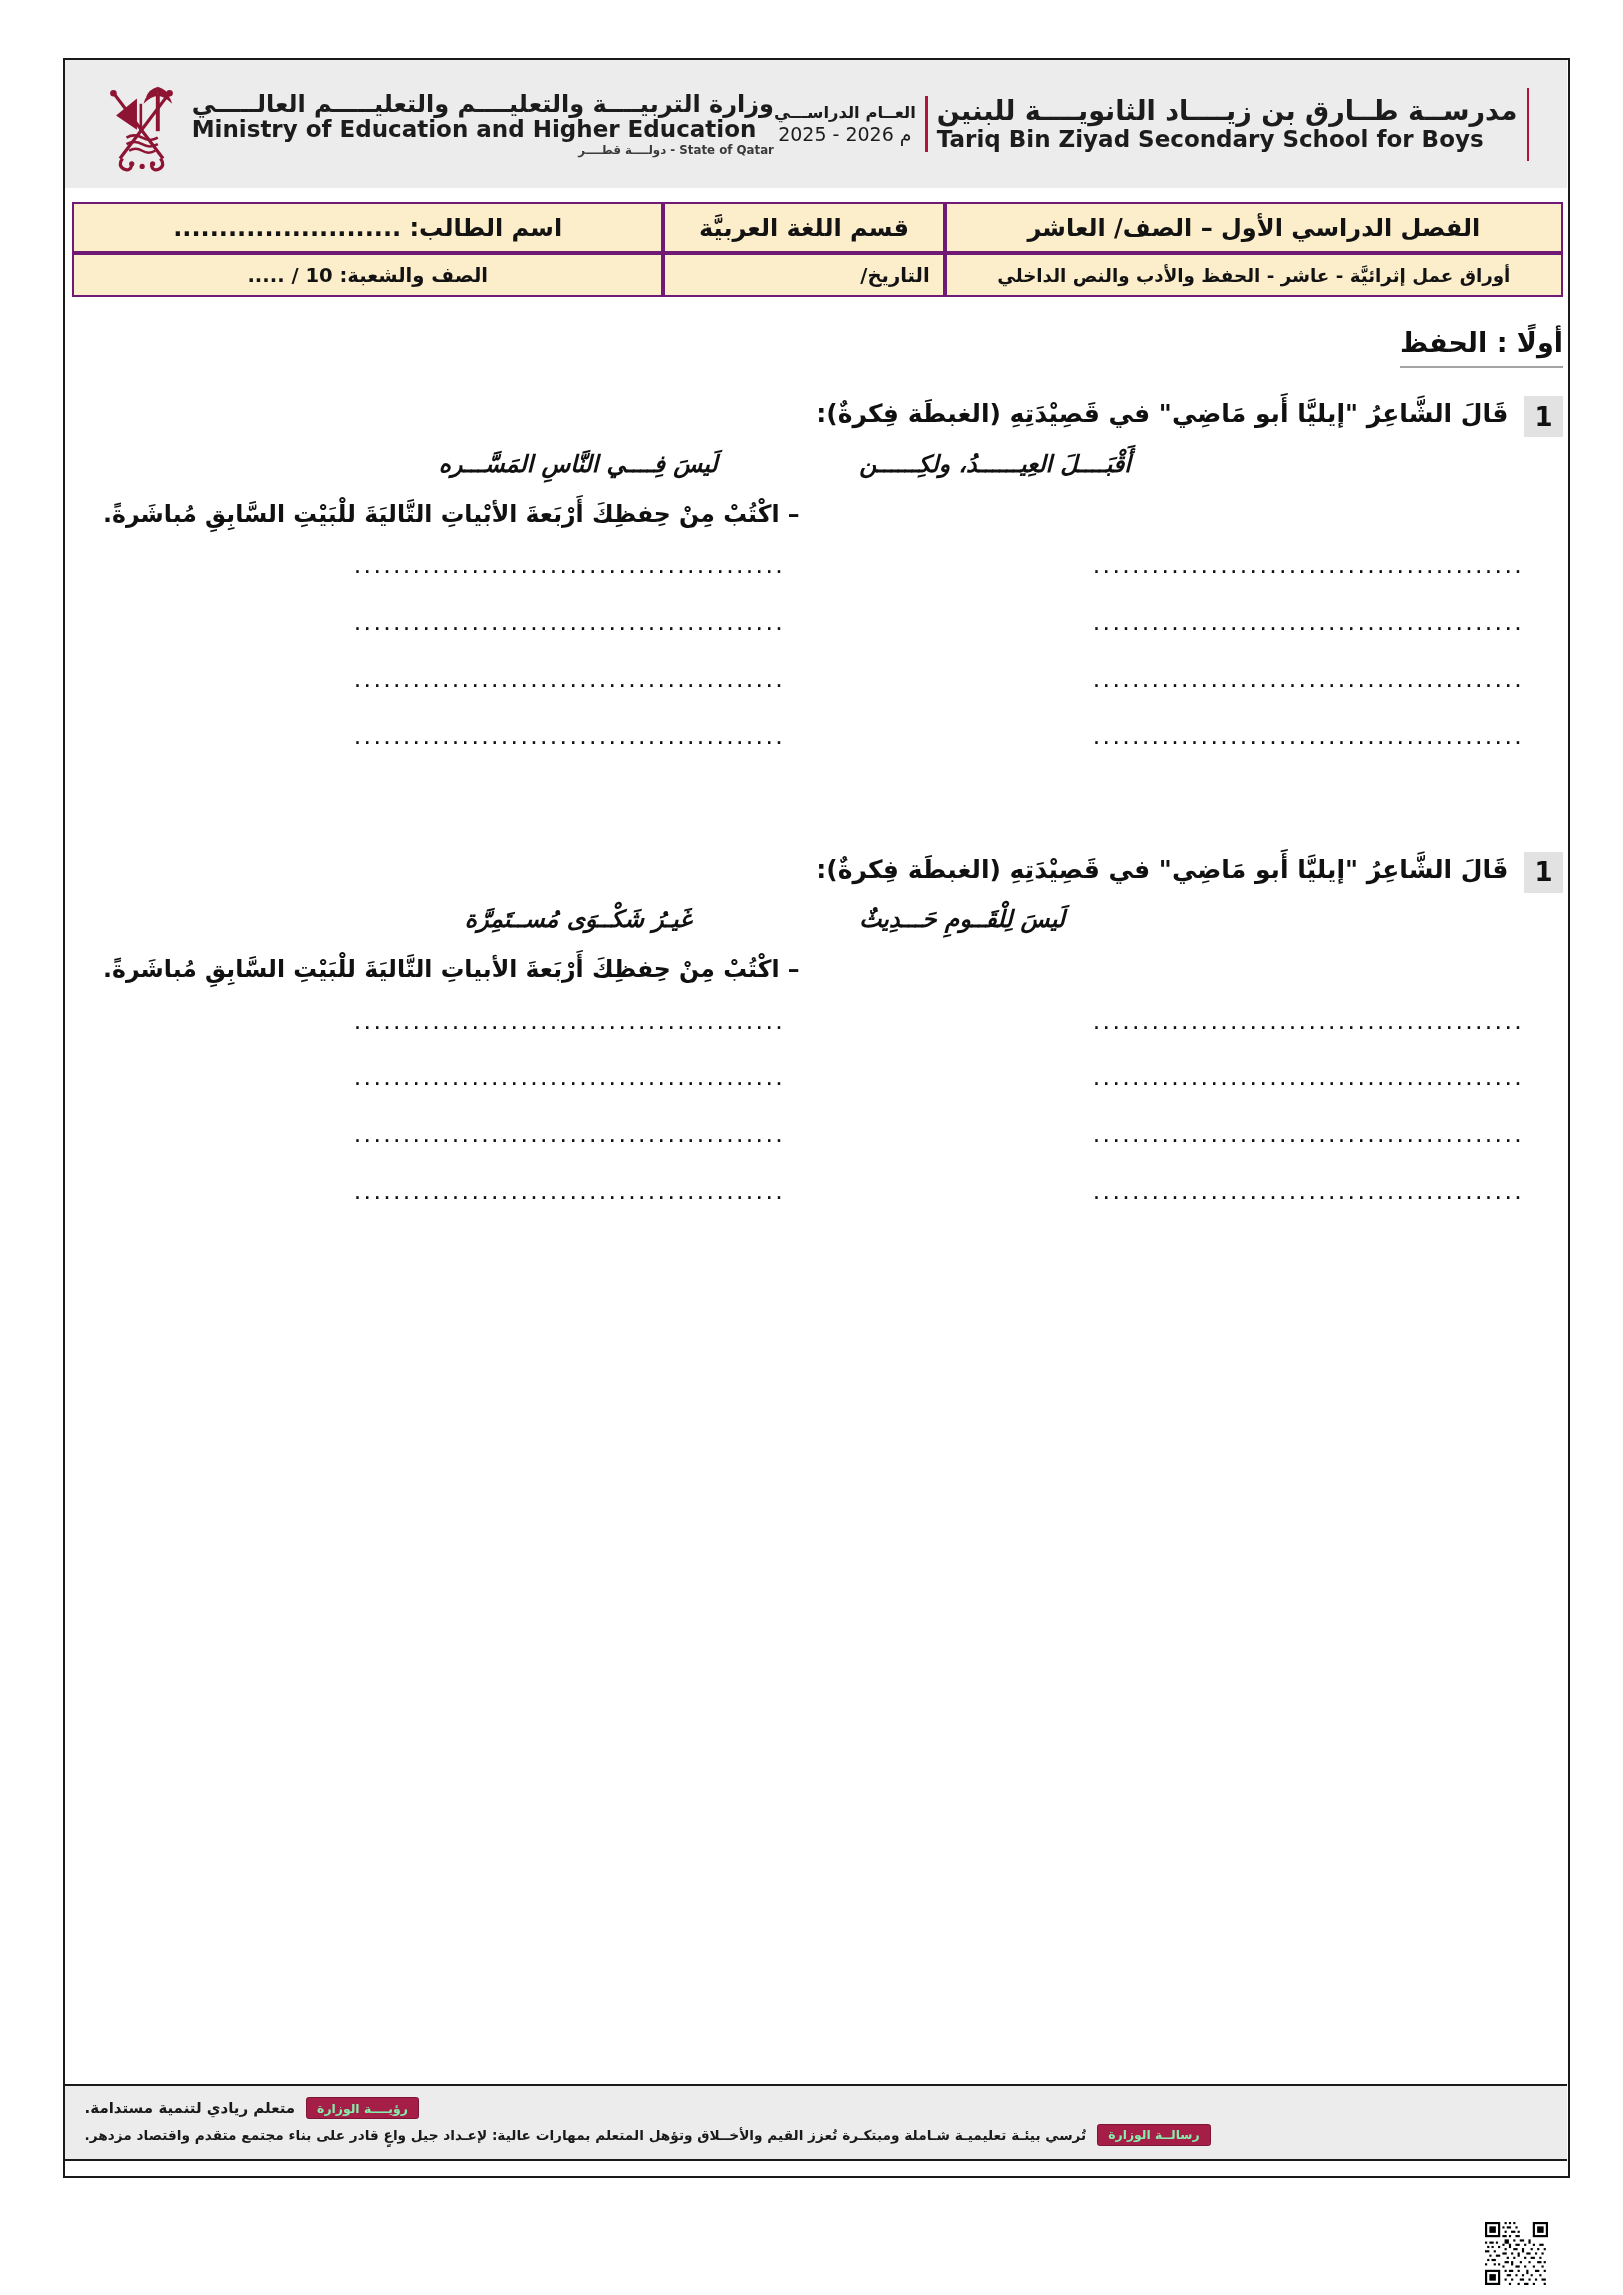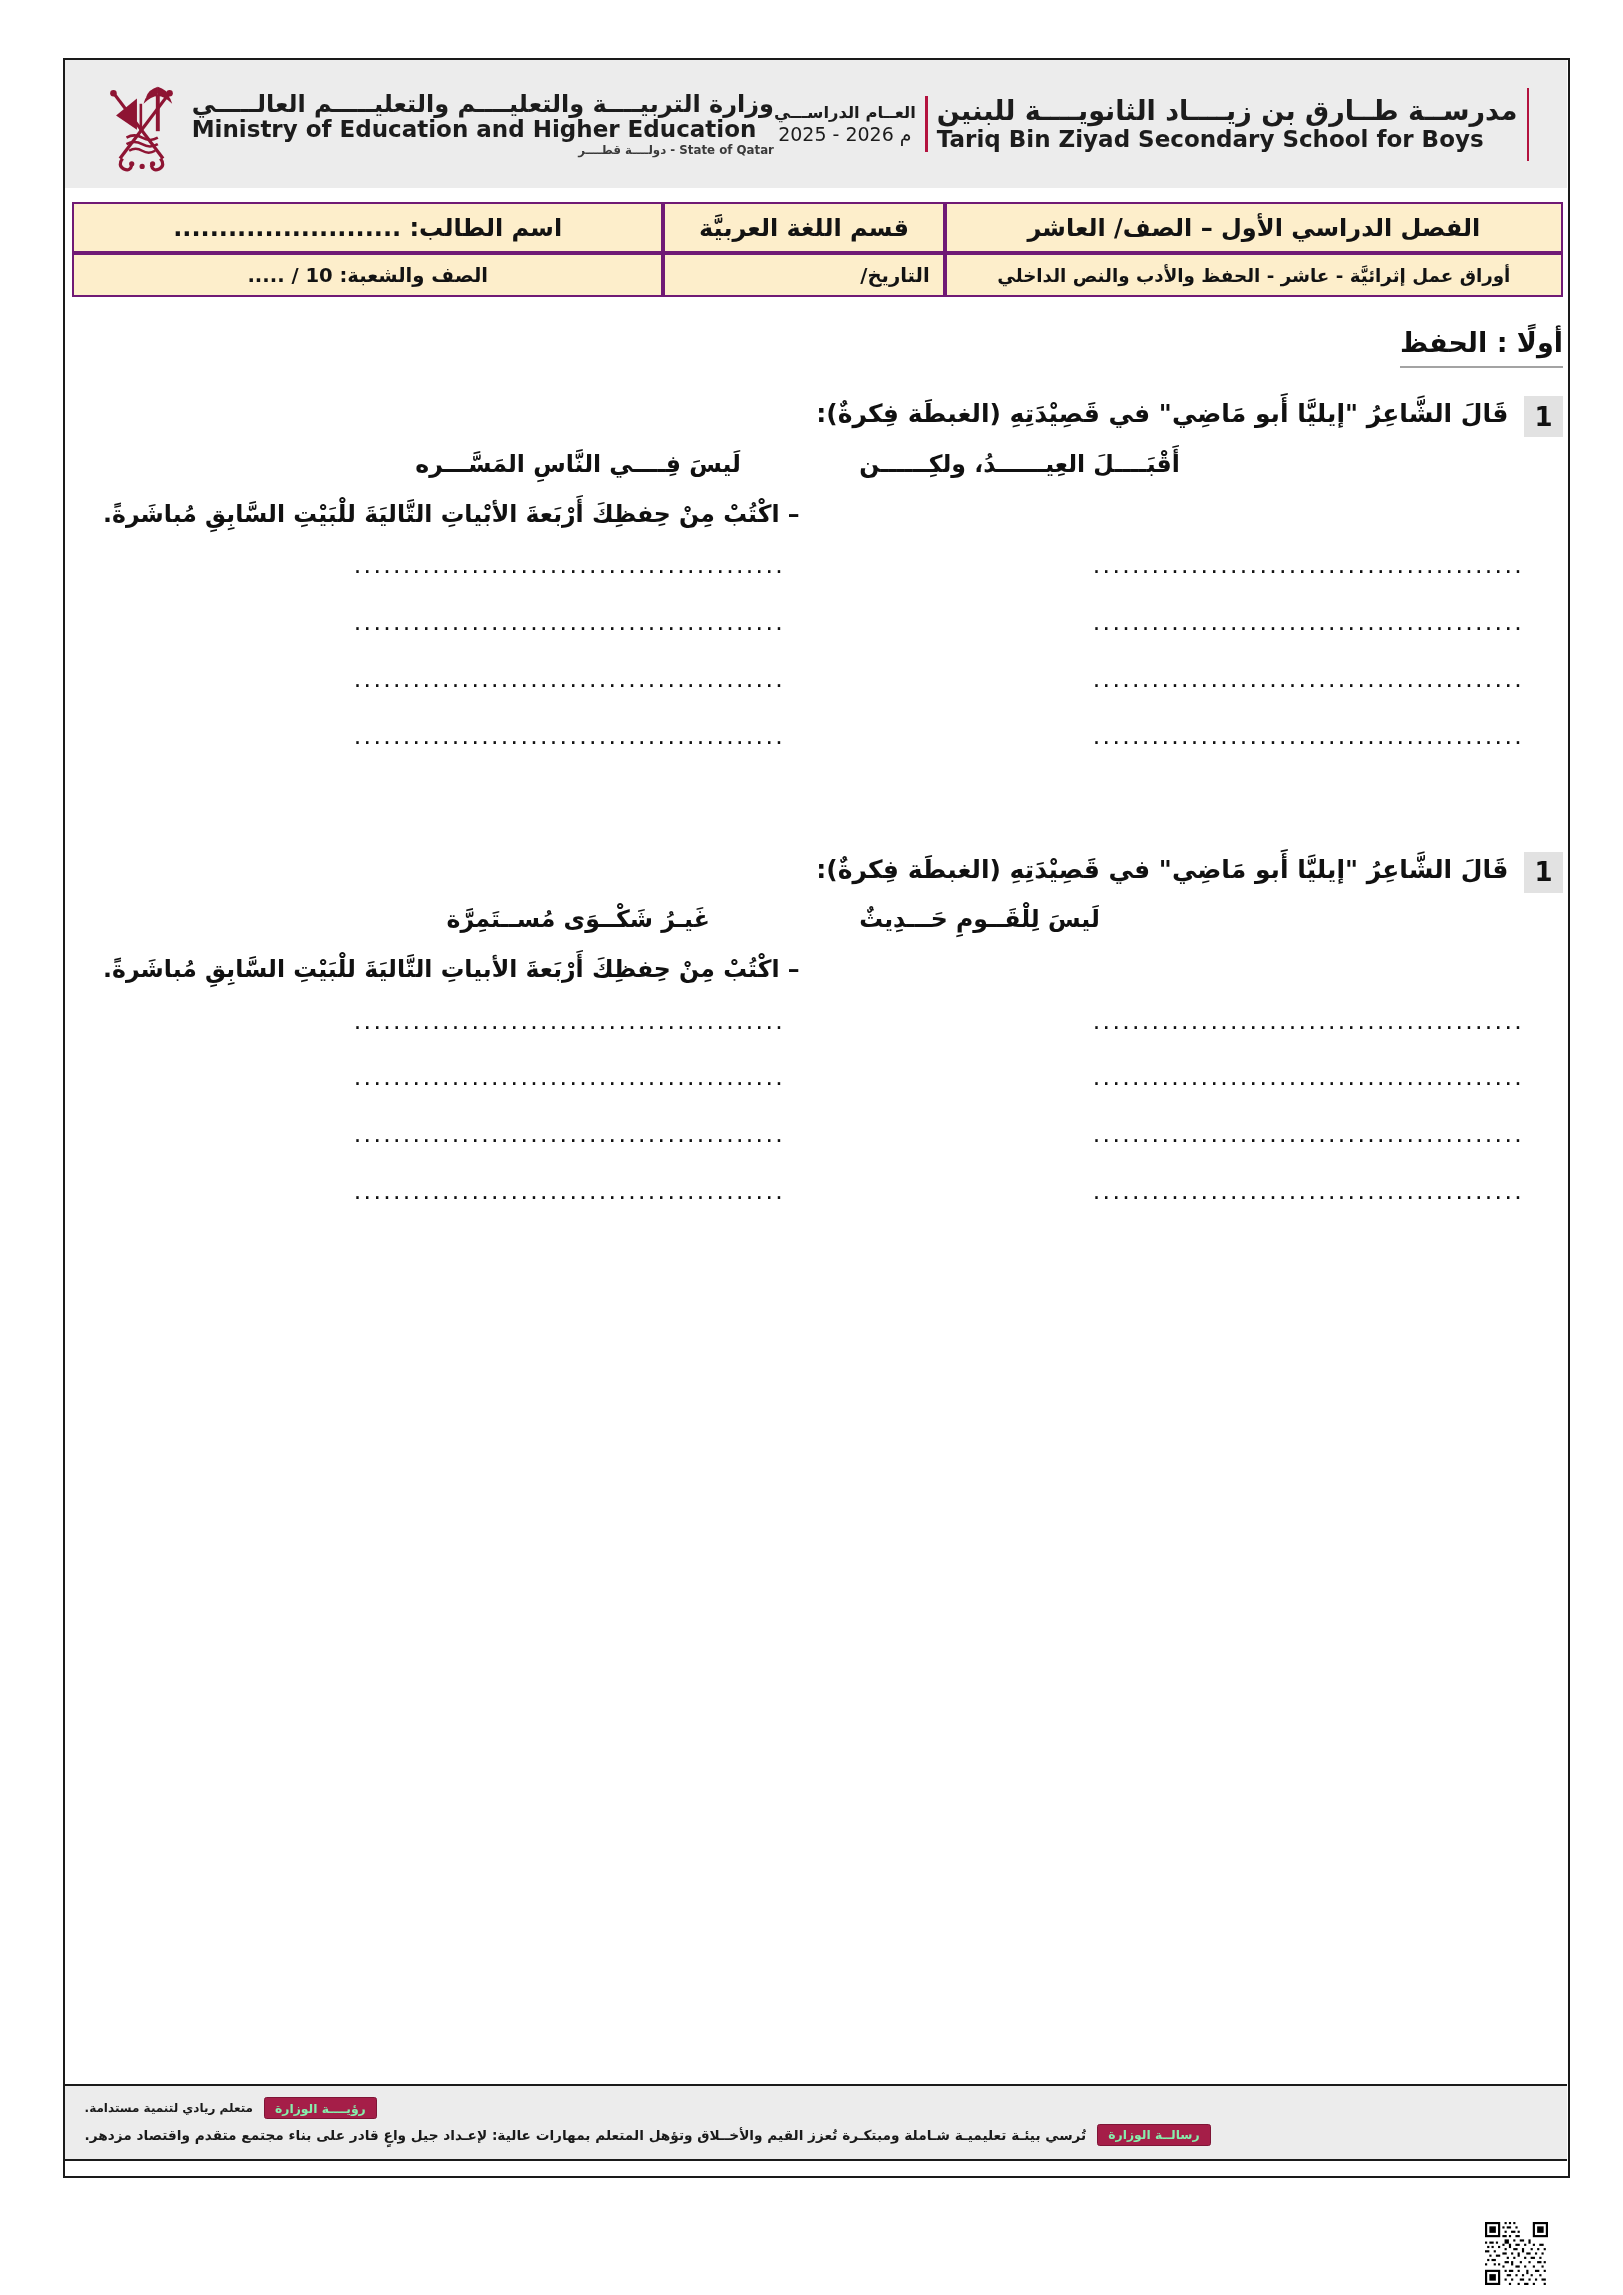--- a/index.html
+++ b/index.html
@@ -233,20 +233,21 @@
     font-size: 23.6px;
     font-weight: 700;
     margin-top: 17px;
     padding-left: 79px;
     padding-right: 39px;
   }
   .hemistich {
     min-width: 366px;
     text-align: center;
     white-space: nowrap;
+    font-style: italic;
   }
   .hemistich.right { text-align: left; }
   .hemistich.left  { text-align: center; }
 
   .instruction {
     font-size: 23.6px;
     font-weight: 700;
     text-align: left;
     margin-top: 22px;
     padding-left: 31px;
@@ -305,21 +306,21 @@
     background: #a51e48;
     color: #86efac;
     font-size: 12.4px;
     font-weight: 700;
     padding: 2.6px 10.5px;
     border-radius: 2.6px;
     border: 1.3px solid #7e1536;
     white-space: nowrap;
   }
   .ftext {
-    font-size: 12px;
+    font-size: 15px;
     font-weight: 700;
     color: #1a1a1a;
     white-space: nowrap;
   }
   .ftext.small { font-size: 13.7px; }
 
   
   .qr {
     position: absolute;
     left: 1485px;

